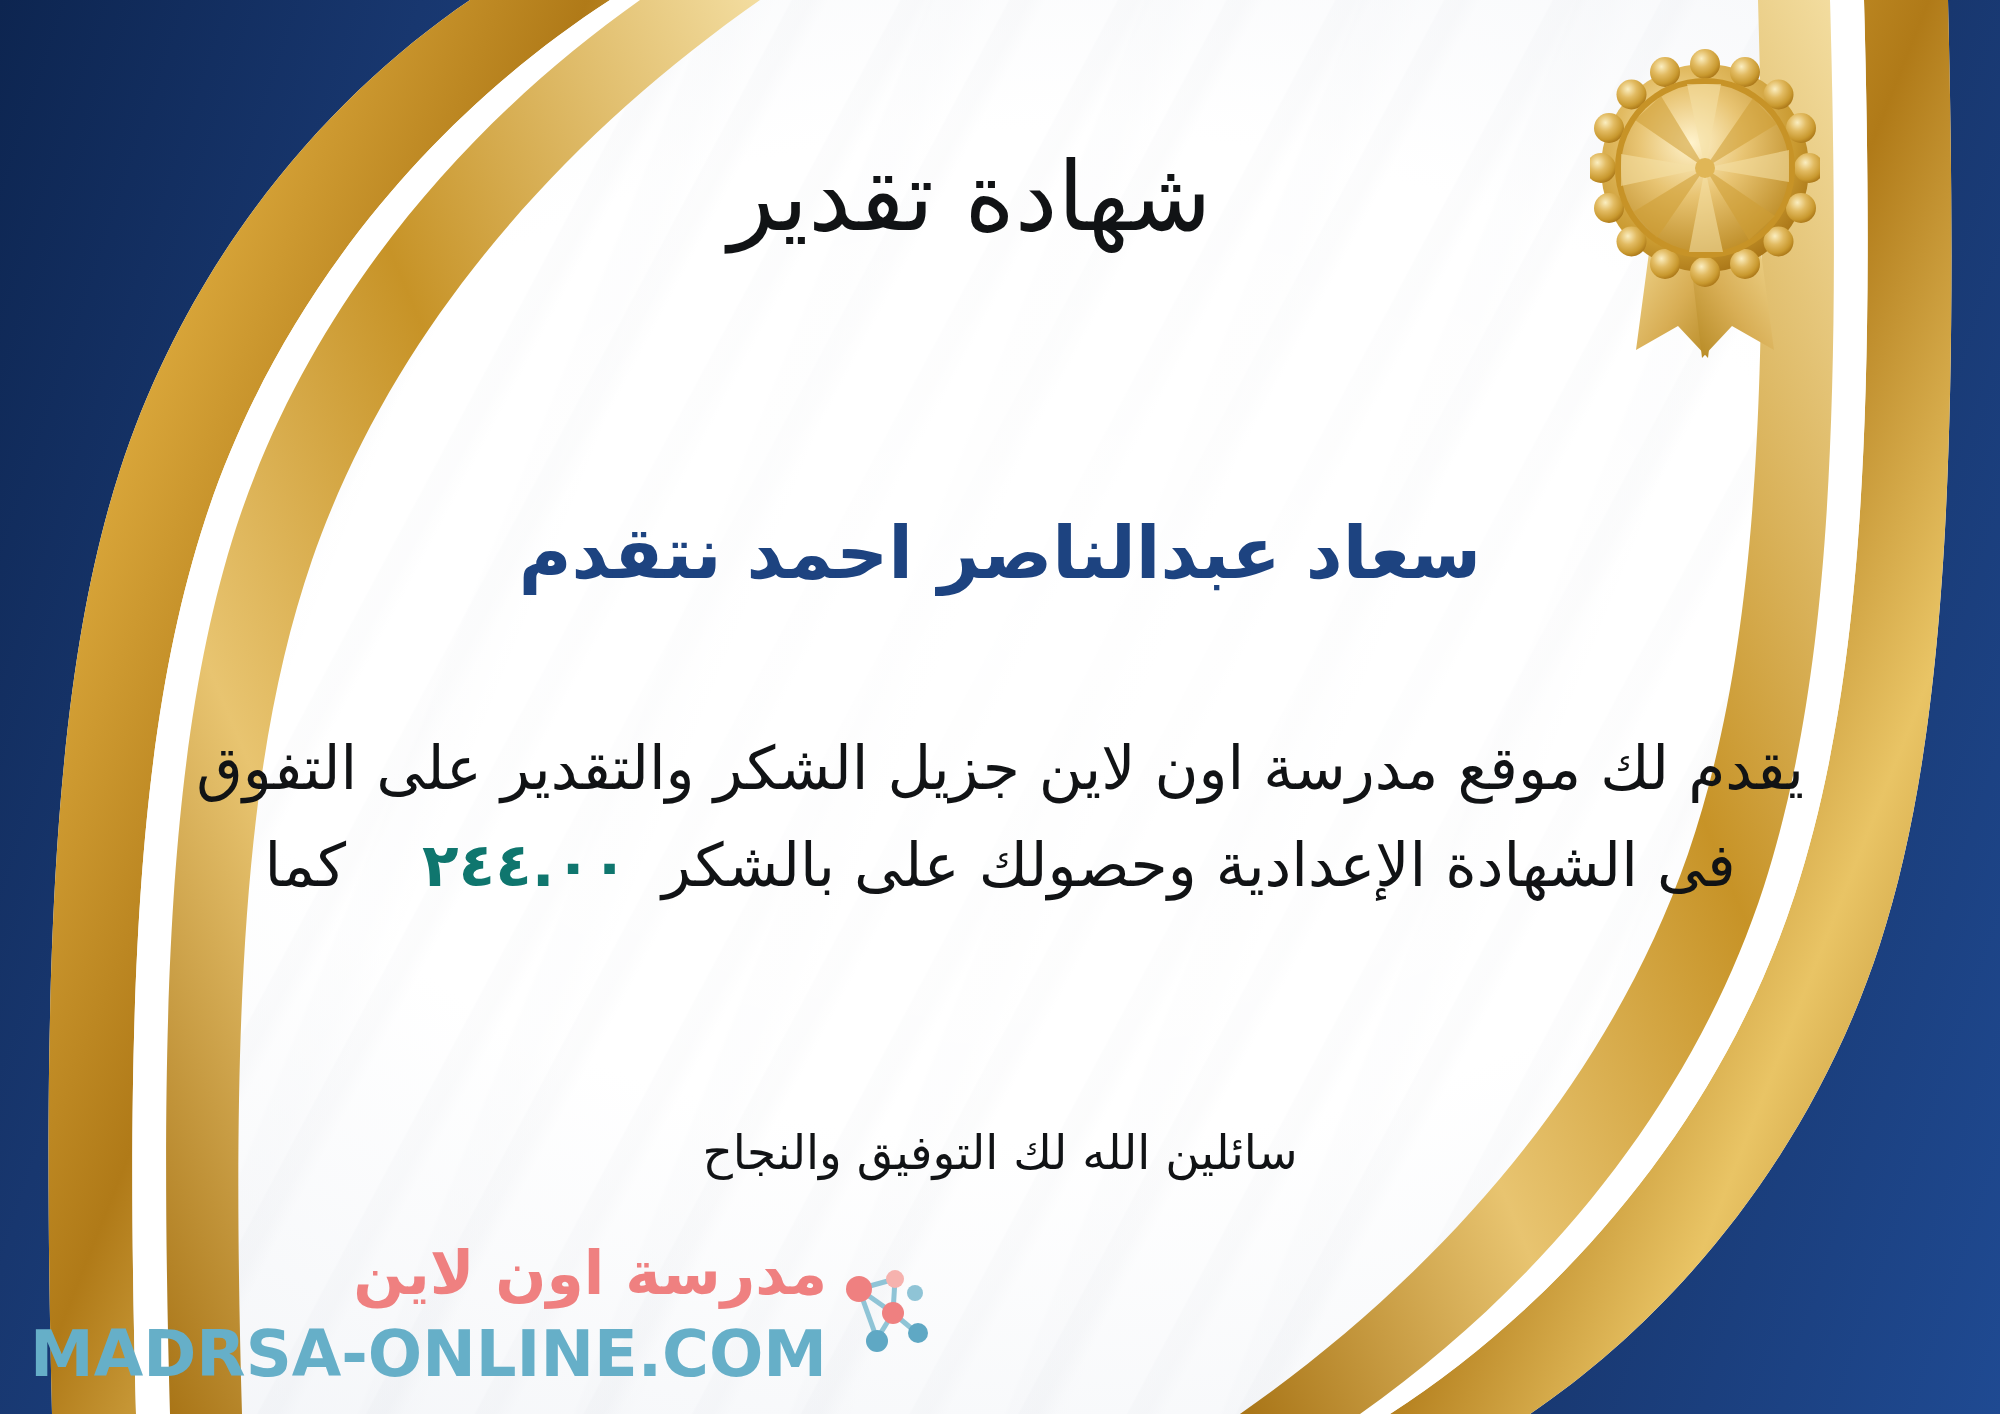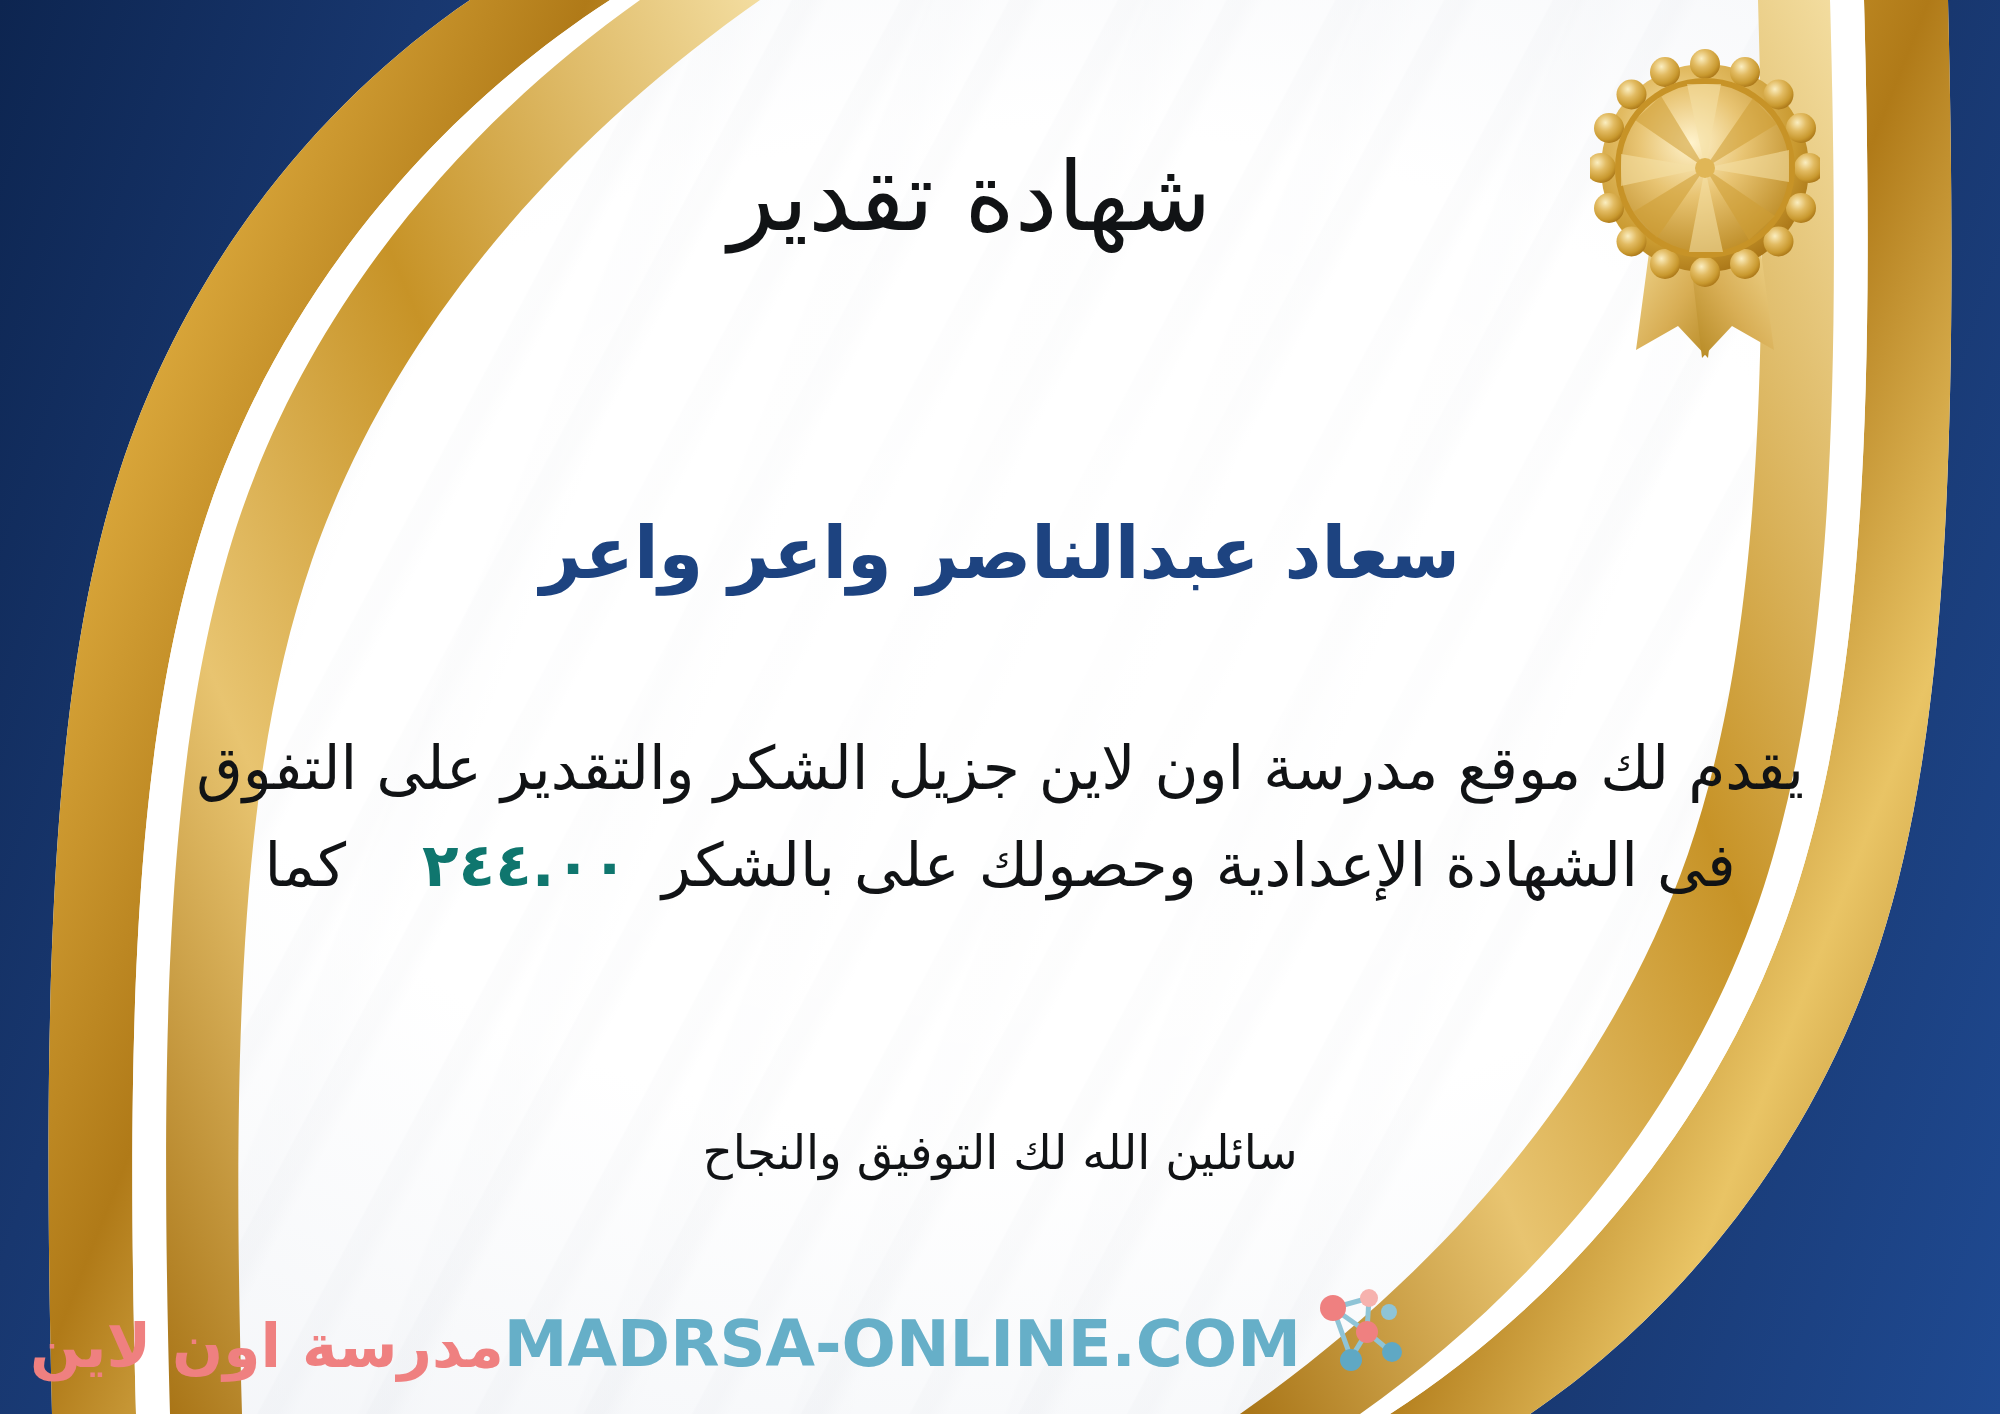--- a/index.html
+++ b/index.html
@@ -147,21 +147,21 @@
     position: absolute;
     left: 30px;
     bottom: 28px;
     display: flex;
     align-items: center;
     gap: 10px;
     direction: ltr;
   }
   .brand-texts {
     display: flex;
-    flex-direction: row;
+    flex-direction: column;
     align-items: flex-end;
     line-height: 1;
   }
   .brand-ar {
     font-size: 60px;
     font-weight: bold;
     color: #ef8080;
     direction: rtl;
     letter-spacing: -1px;
   }
@@ -324,21 +324,21 @@
         </g>
         <circle cx="0" cy="0" r="10" fill="#e0b656"></circle>
       </g>
     </svg>
   </div>
 
   <div class="content">
 
     <div class="cert-title">شهادة تقدير</div>
 
-    <div class="recipient-name">سعاد عبدالناصر واعر واعر</div>
+    <div class="recipient-name">سعاد عبدالناصر احمد نتقدم</div>
 
     <div class="body-block">
       <div class="body-line">يقدم لك موقع مدرسة اون لاين جزيل الشكر  والتقدير على التفوق</div>
 
       <div class="body-line">
         <span>فى الشهادة الإعدادية وحصولك على بالشكر</span><span class="score">٢٤٤.٠٠</span><span class="gap-sm"></span><span>كما</span>
       </div>
 
     </div>
 

